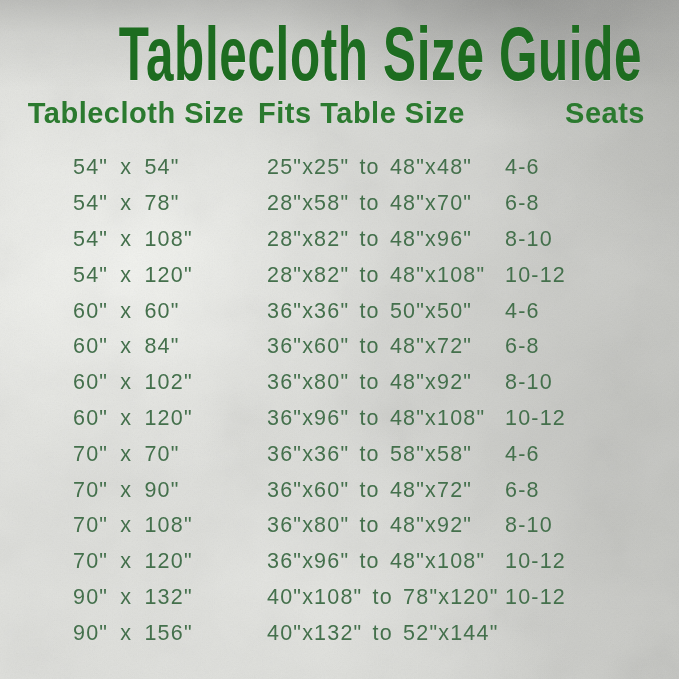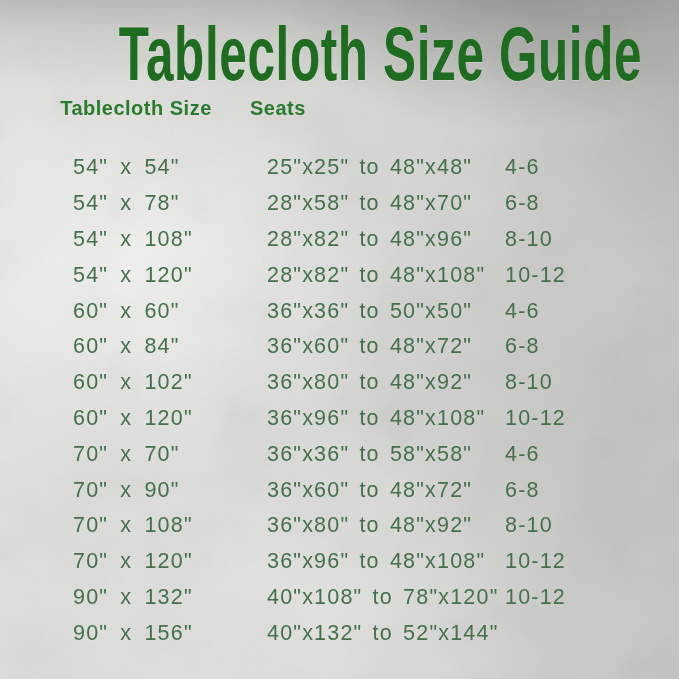--- a/index.html
+++ b/index.html
@@ -47,29 +47,29 @@
     display: grid;
     grid-template-columns: 250px 255px 140px;
   }
   .thead {
     position: absolute;
     top: 97px;
     left: 0;
     width: 645px;
   }
   .th {
-    font-size: 20px;
+    font-size: 29px;
     font-weight: bold;
     letter-spacing: 0.5px;
     color: #2b7a2f;
     white-space: nowrap;
   }
   .th1 { text-align: center; padding-left: 22px; }
   .th2 { text-align: center; padding-right: 32px; }
-  .th3 { text-align: left; }
+  .th3 { text-align: right; }
   .tbody {
     position: absolute;
     top: 150px;
     left: 0;
     width: 645px;
   }
   .tr {
     height: 35.8px;
     align-items: center;
   }
@@ -102,20 +102,21 @@
     </defs>
     <rect width="679" height="679" filter="url(#mottle)" opacity="0.13"></rect>
     <rect width="679" height="679" filter="url(#grain)" opacity="0.09"></rect>
   </svg>
 
   <div class="title">Tablecloth Size Guide</div>
 
   <div>
     <div class="thead grid-cols">
       <div class="th th1">Tablecloth Size</div>
+      <div class="th th2">Fits Table Size</div>
       <div class="th th3">Seats</div>
     </div>
 
     <div class="tbody">
       <div class="tr grid-cols">
         <div class="td c1">54" x 54"</div>
         <div class="td c2">25"x25" to 48"x48"</div>
         <div class="td c3">4-6</div>
       </div>
       <div class="tr grid-cols">

